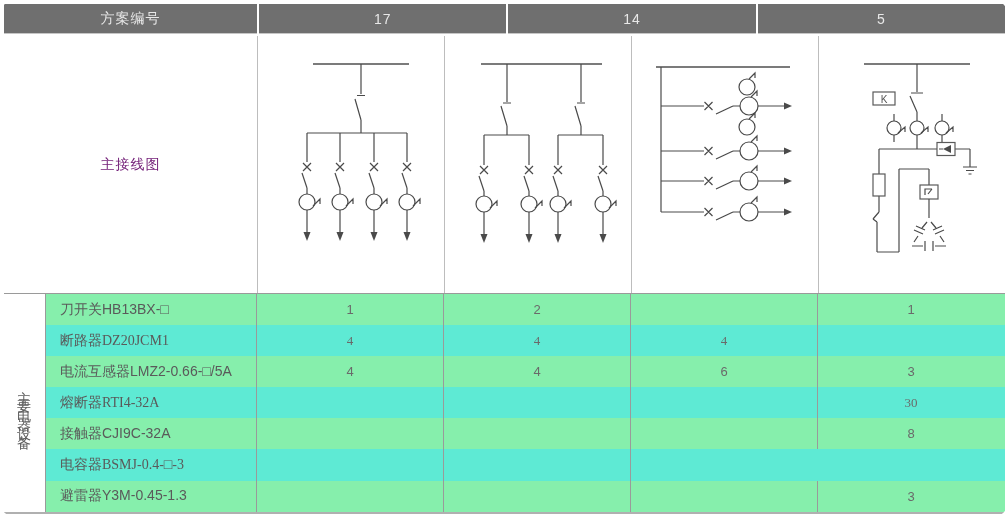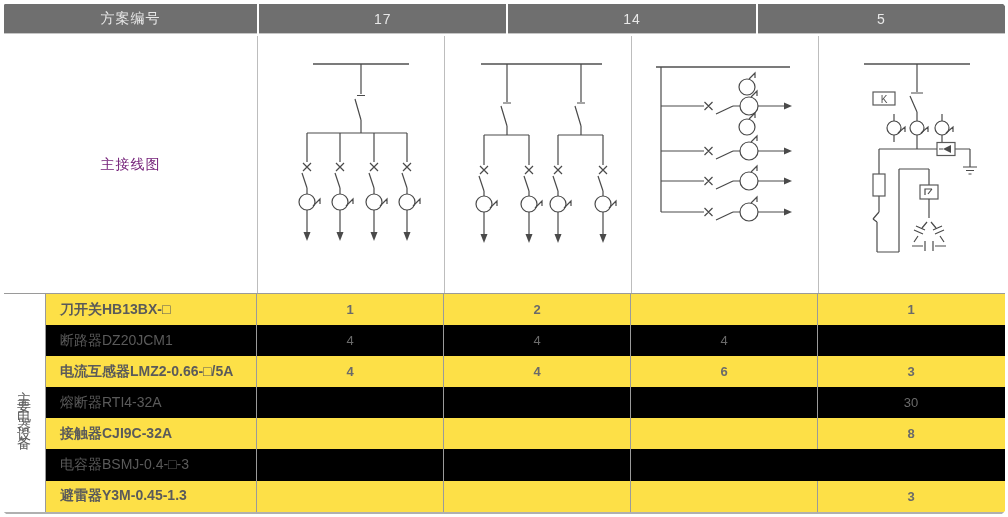--- a/index.html
+++ b/index.html
@@ -40,22 +40,22 @@
     display:flex;box-sizing:content-box;
   }
   .vlabel{
     width:42px;flex:none;border-right:1px solid #9a9a9a;
     display:flex;align-items:center;justify-content:center;
     writing-mode:vertical-rl;letter-spacing:9px;
     color:#5d5d5d;font-size:14px;padding-top:8px;box-sizing:border-box;
   }
   .rows{flex:1;display:flex;flex-direction:column;}
   .erow{height:31.1px;display:flex;}
-  .erow.pink{background:#fde047;font-weight:bold;}
-  .erow.white{background:#000000;}
+  .erow.pink{background:#86efac;}
+  .erow.white{background:#5eead4;font-family:Liberation Serif, serif;}
   .name-cell{
     width:210px;flex:none;display:flex;align-items:center;
     padding-left:14px;box-sizing:border-box;
     color:#5a5a5a;font-size:14px;white-space:nowrap;
   }
   .qty-cell{
     width:187px;flex:none;border-left:1px solid #9a9a9a;box-sizing:border-box;
     display:flex;align-items:center;justify-content:center;
     color:#6a6a6a;font-size:13px;
   }

